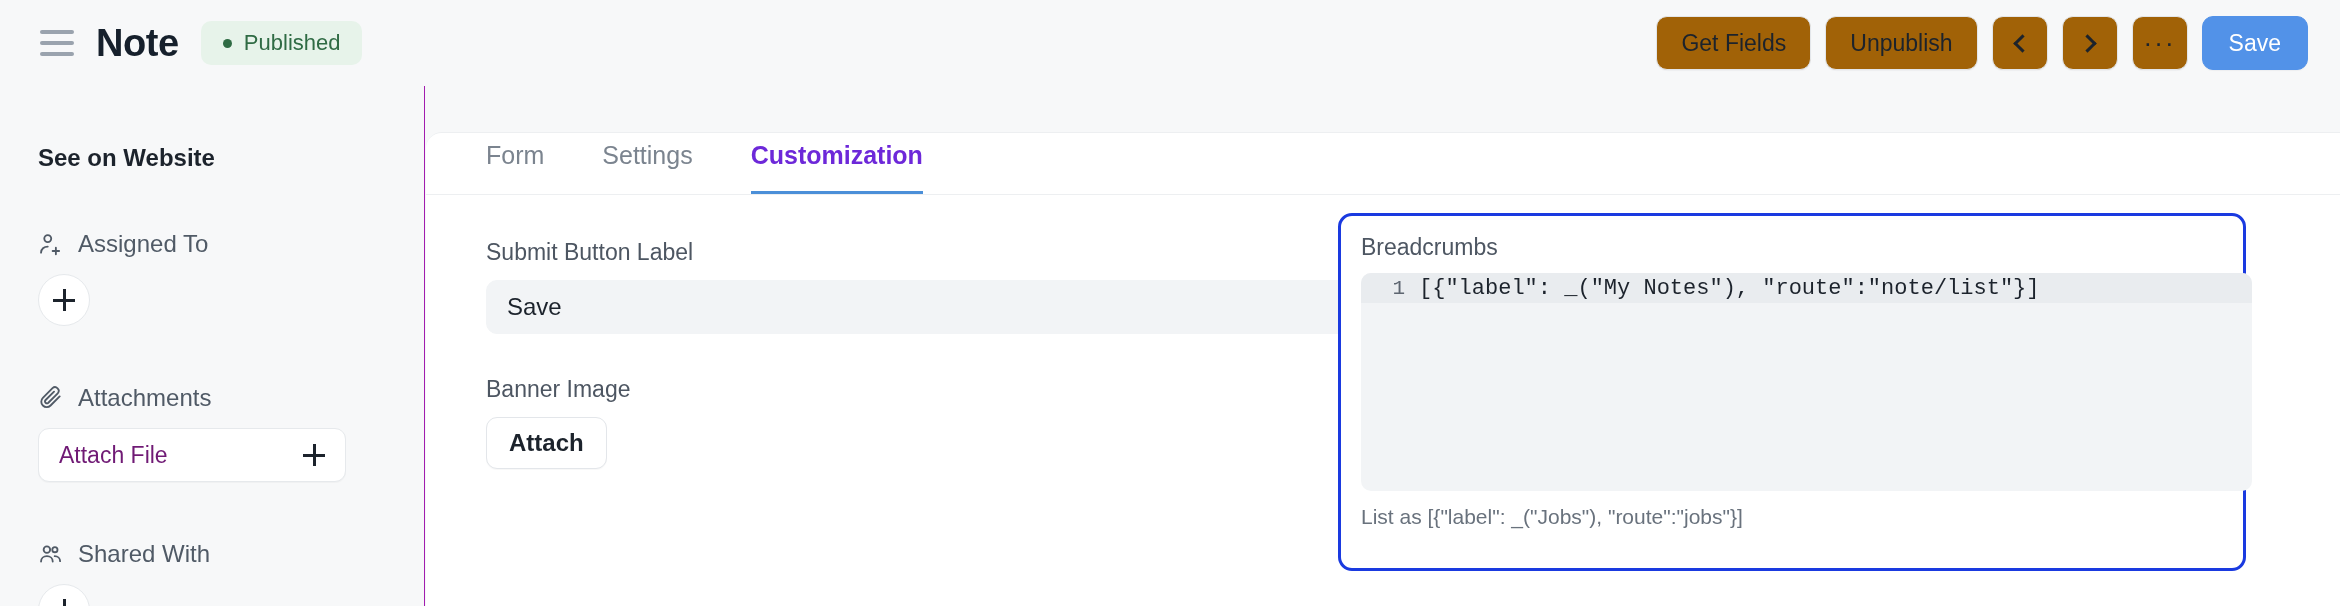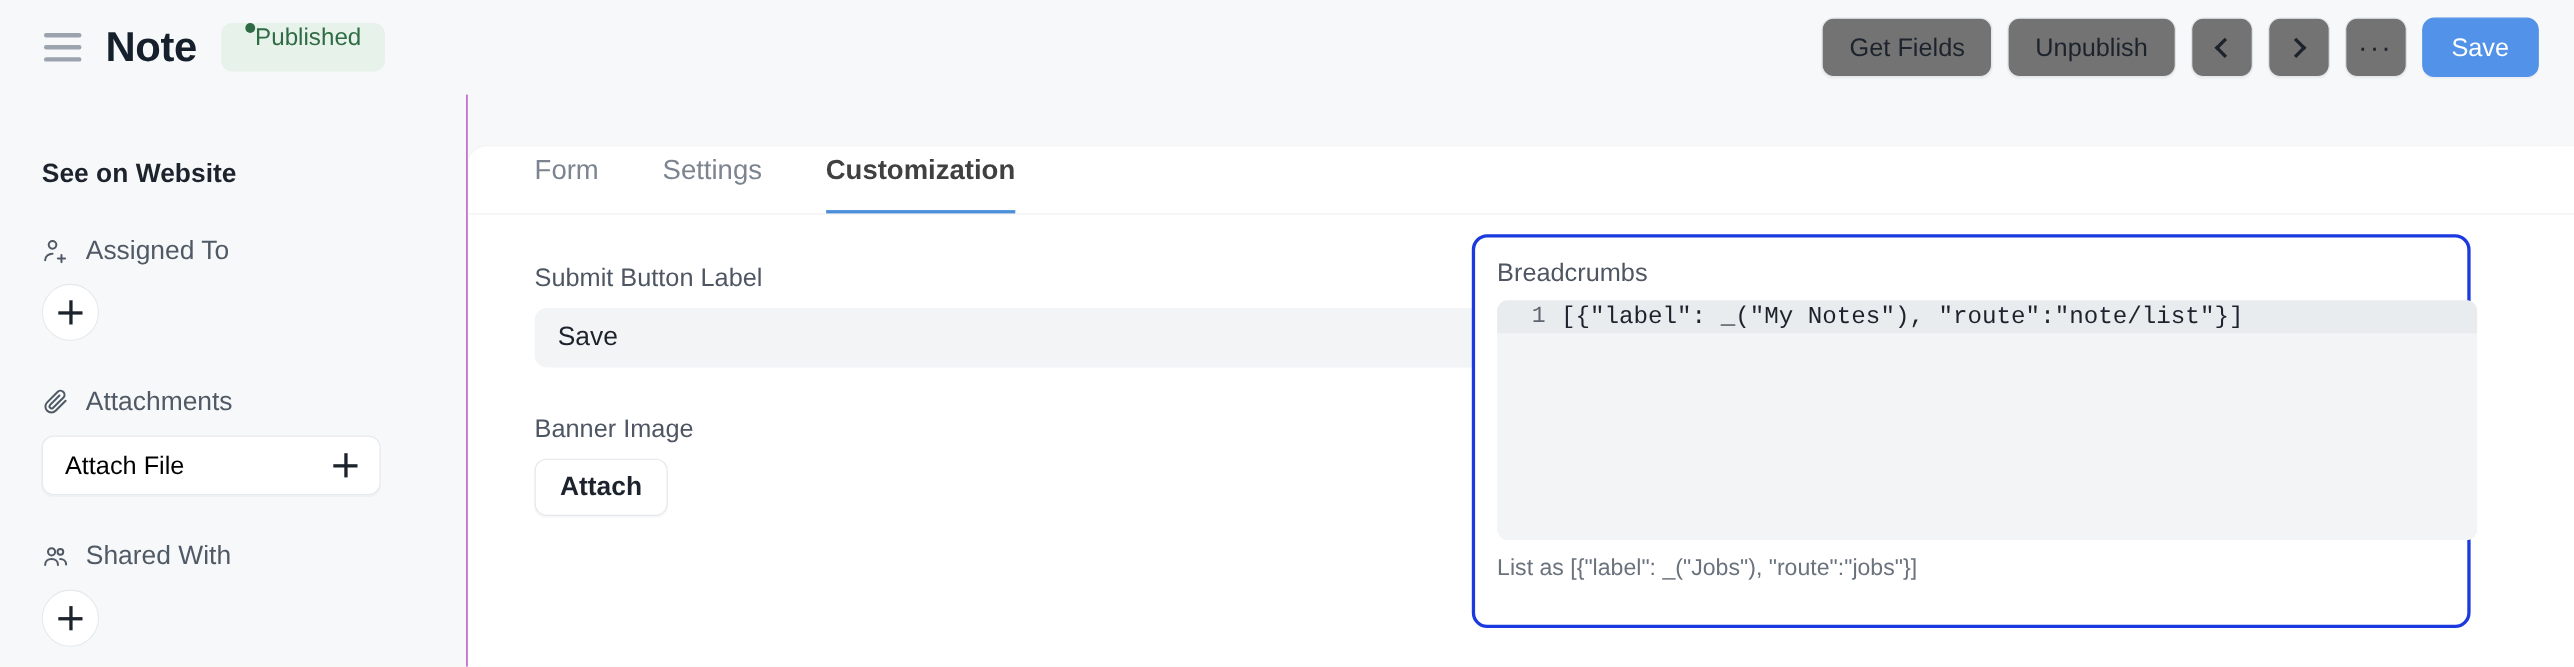--- a/index.html
+++ b/index.html
@@ -31,38 +31,38 @@
     font-size: 38px;
     font-weight: 700;
     color: #16202c;
     letter-spacing: -0.4px;
     white-space: nowrap;
   }
 
   .status-badge {
     margin-left: 22px;
     height: 44px;
-    display: flex; align-items: flex-start; 
+    display: flex; align-items: center; gap: 12px;
     padding: 0 22px;
     background: #e7f3ea;
     border-radius: 10px;
     font-size: 22px;
     color: #2f6b44;
     white-space: nowrap;
   }
   .status-dot { width: 9px; height: 9px; border-radius: 50%; background: #2f6b44; display: block; }
 
   .header-actions {
     margin-left: auto; margin-right: 34px;
     display: flex; align-items: center; gap: 14px;
   }
   .btn {
     height: 54px;
     padding: 0 24px;
-    background: #737373;
+    background: #a16207;
     border: 1px solid #e3e6ea;
     border-radius: 11px;
     font-family: "Liberation Sans", sans-serif;
     font-size: 23px;
     color: #1c232c;
     display: flex; align-items: center; justify-content: center;
     white-space: nowrap;
     cursor: pointer;
     box-shadow: 0 1px 1px rgba(16,24,40,0.04);
   }
@@ -83,21 +83,21 @@
     background: #f7f8f9;
     border-right: 1px solid #a21caf;
     padding: 0 38px;
   }
   .see-on-website {
     margin-top: 58px;
     font-size: 24px; font-weight: 700; color: #1c232c;
     cursor: pointer;
     white-space: nowrap;
   }
-  .side-section { margin-top: 42px; }
+  .side-section { margin-top: 58px; }
   .side-head {
     display: flex; align-items: center; gap: 14px;
     font-size: 24px; color: #505a66;
     white-space: nowrap;
   }
   .side-head svg { display: block; flex: none; }
   .plus-circle {
     margin-top: 16px;
     width: 52px; height: 52px; border-radius: 50%;
     background: #ffffff; border: 1px solid #e6e9ec;
@@ -112,21 +112,21 @@
   .plus-circle .p:after  { top: 0; left: 9.5px; height: 22px; width: 3px; }
 
   .attach-file-btn {
     margin-top: 16px;
     width: 308px; height: 54px;
     background: #ffffff;
     border: 1px solid #e6e9ec;
     border-radius: 11px;
     display: flex; align-items: center; justify-content: space-between;
     padding: 0 20px;
-    font-size: 23px; color: #000000;
+    font-size: 23px; color: #701a75;
     cursor: pointer;
     box-shadow: 0 1px 1px rgba(16,24,40,0.03);
   }
   .attach-file-btn .p { position: relative; width: 22px; height: 22px; }
   .attach-file-btn .p:before, .attach-file-btn .p:after { content: ""; position: absolute; background: #1c232c; }
   .attach-file-btn .p:before { left: 0; top: 9.5px; width: 22px; height: 3px; }
   .attach-file-btn .p:after  { top: 0; left: 9.5px; height: 22px; width: 3px; }
 
   
   .main-card {
@@ -141,21 +141,21 @@
     display: flex; align-items: flex-end; gap: 58px;
     padding: 0 60px;
     border-bottom: 1px solid #edeff1;
   }
   .tab {
     font-size: 25px; color: #7b848f;
     padding-top: 4px; padding-bottom: 21px;
     border-bottom: 3px solid transparent;
     cursor: pointer; white-space: nowrap;
   }
-  .tab.active { color: #404040; font-weight: 700; border-bottom-color: #4b8fd8; }
+  .tab.active { color: #6d28d9; font-weight: 700; border-bottom-color: #4b8fd8; }
 
   .card-body { display: flex; padding: 0; }
 
   
   .form-col { width: 912px; padding: 44px 60px 0 60px; }
   .field-label {
     font-size: 23px; color: #4d5662; margin-bottom: 14px; white-space: nowrap;
   }
   .text-input {
     width: 880px; height: 54px;

